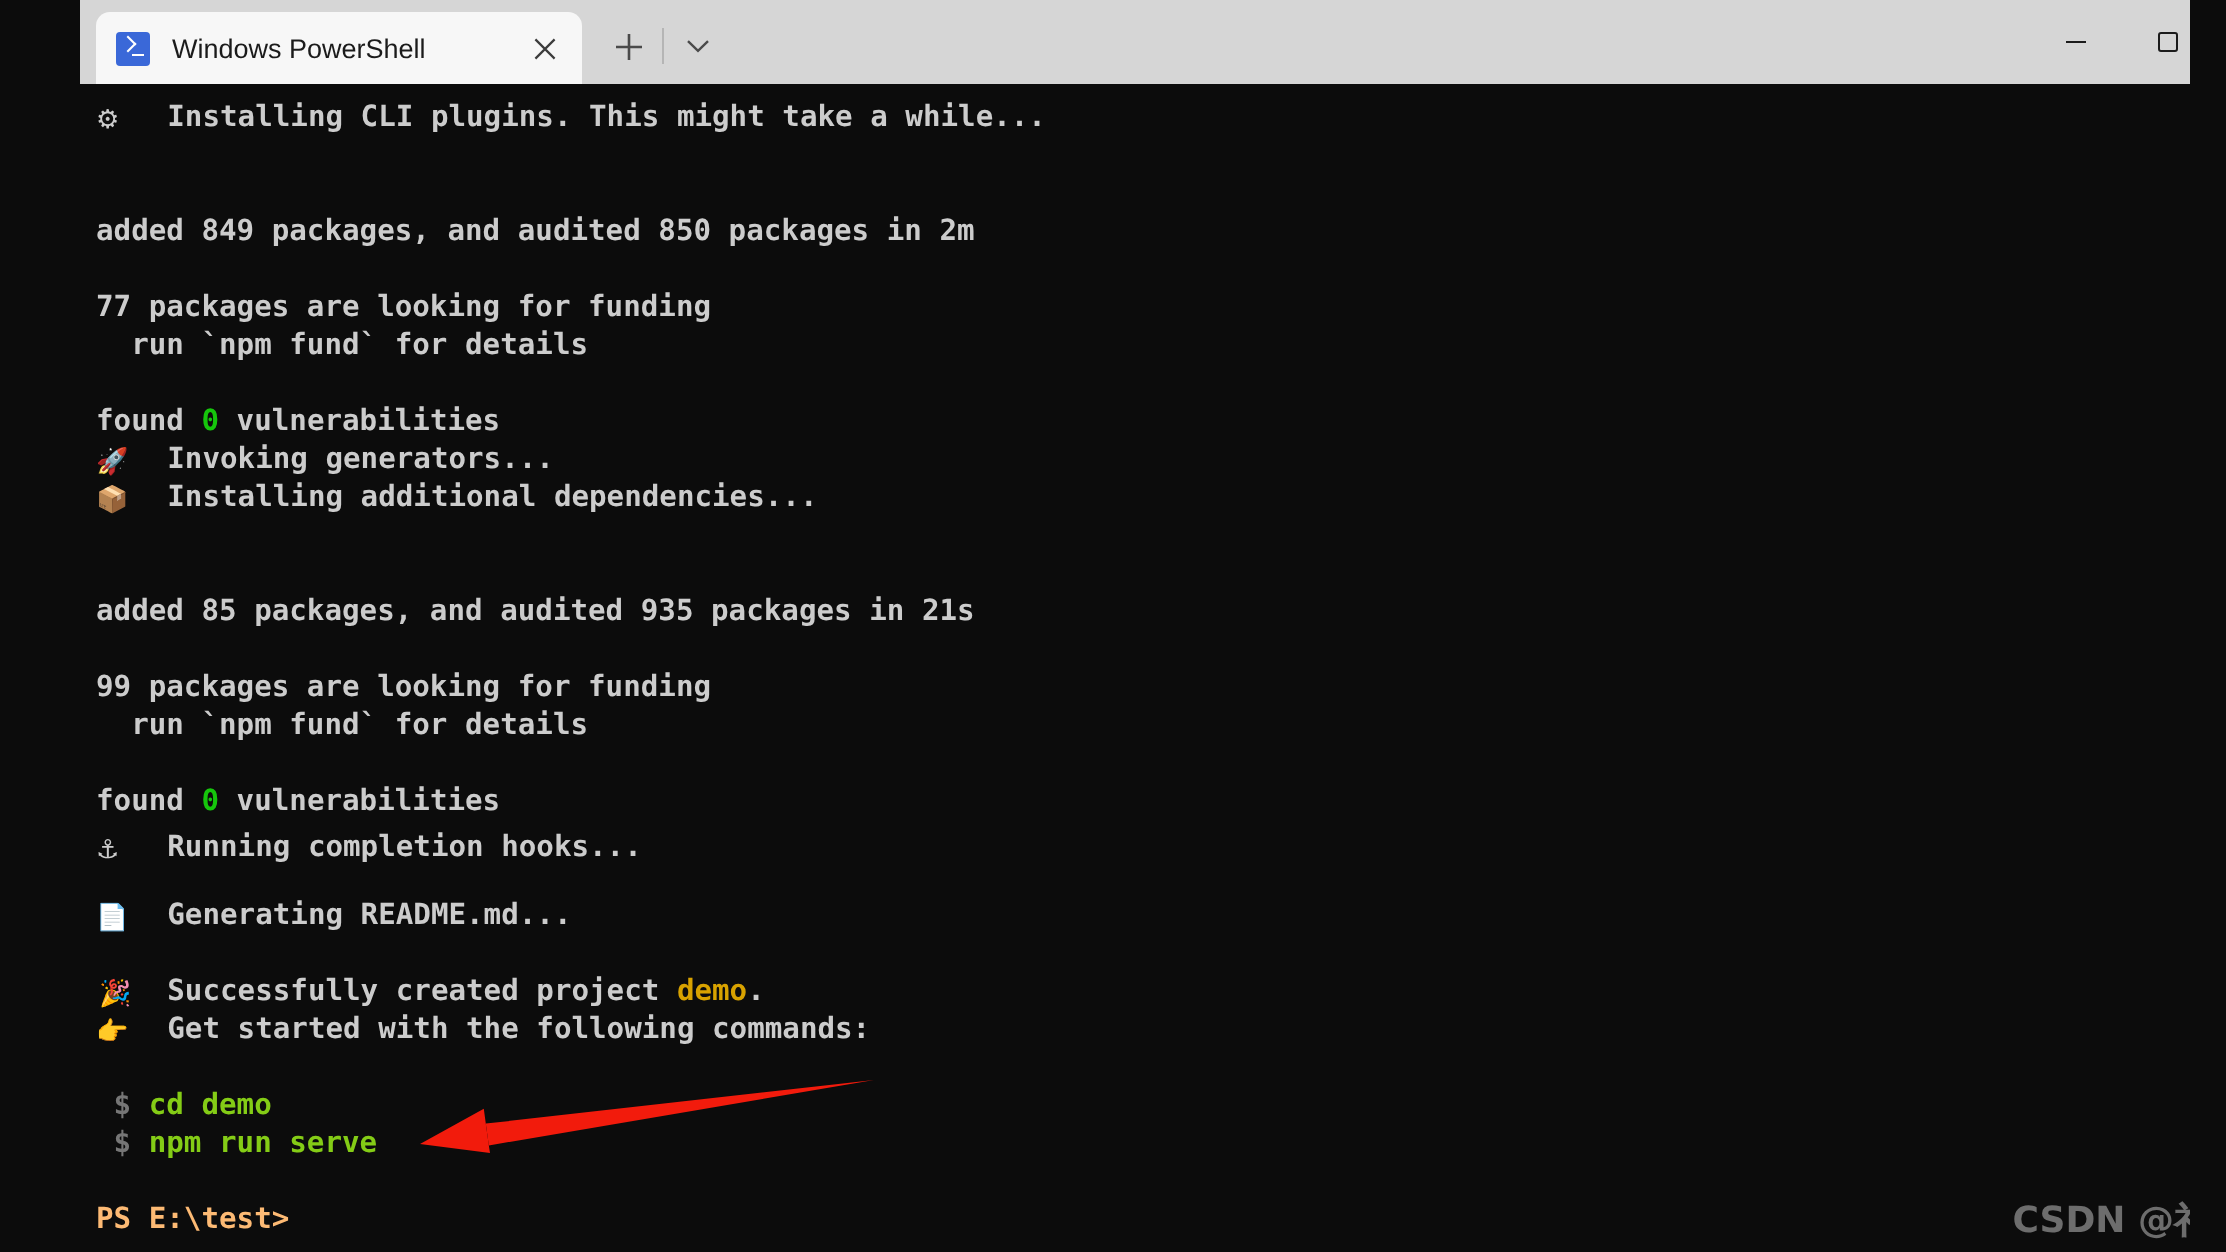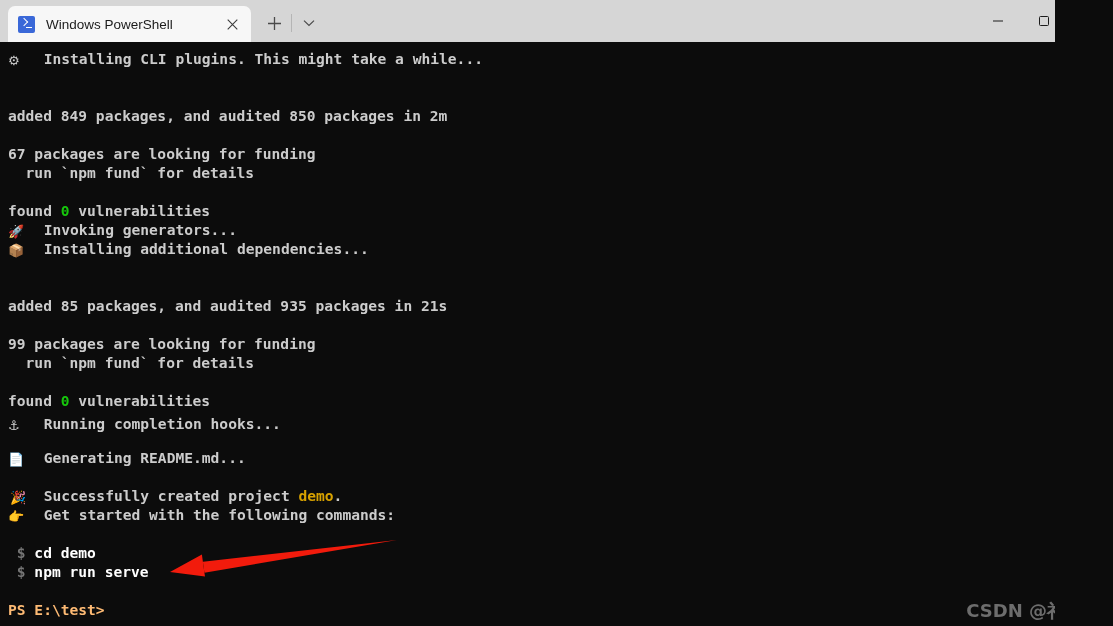--- a/index.html
+++ b/index.html
@@ -8,20 +8,21 @@
     background: #0c0c0c;
   }
   #app {
     position: relative;
     width: 1055px;
     height: 626px;
     overflow: hidden;
     background: #0c0c0c;
     font-family: "Liberation Sans", sans-serif;
     user-select: none;
+    margin-left: 40px;
   }
 
   
   .titlebar {
     position: absolute;
     top: 0; left: 0;
     width: 1113px;
     height: 42px;
     background: #d6d6d6;
     display: flex;
@@ -136,21 +137,21 @@
     white-space: pre;
     height: 19px;
   }
   .gly {
     display: inline-block;
     width: 2ch;
     font-family: "DejaVu Sans", sans-serif;
     font-size: 13px;
     vertical-align: -1px;
   }
-  .cyan    { color: #ffffff; }
+  .cyan    { color: #84cc16; }
   .dim     { color: #767676; }
   .bright  { color: #fdba74; }
 
   
   .arrow {
     position: absolute;
     left: 0; top: 0;
     width: 1113px; height: 584px;
     pointer-events: none;
   }
@@ -211,21 +212,21 @@
           <path d="M1 1 L11 11 M11 1 L1 11" stroke="currentColor" stroke-width="1" fill="none"></path>
         </svg>
       </div>
     </div>
   </div>
 
   <div class="term">
     <div id="term-lines">
         <div class="line" style="top: 7px;"><span class="gly">⚙</span>  Installing CLI plugins. This might take a while...</div>
         <div class="line" style="top: 64px;">added 849 packages, and audited 850 packages in 2m</div>
-        <div class="line" style="top: 102px;">67 packages are looking for funding</div>
+        <div class="line" style="top: 102px;">77 packages are looking for funding</div>
         <div class="line" style="top: 121px;">  run `npm fund` for details</div>
         <div class="line" style="top: 159px;">found <span style="color: rgb(22, 198, 12);">0</span> vulnerabilities</div>
         <div class="line" style="top: 178px;"><span class="gly">🚀</span>  Invoking generators...</div>
         <div class="line" style="top: 197px;"><span class="gly">📦</span>  Installing additional dependencies...</div>
         <div class="line" style="top: 254px;">added 85 packages, and audited 935 packages in 21s</div>
         <div class="line" style="top: 292px; text-align: center;">99 packages are looking for funding</div>
         <div class="line" style="top: 311px;">  run `npm fund` for details</div>
         <div class="line" style="top: 349px;">found <span style="color: rgb(22, 198, 12);">0</span> vulnerabilities</div>
         <div class="line" style="top: 372px;"><span class="gly">⚓</span>  Running completion hooks...</div>
         <div class="line" style="top: 406px;"><span class="gly">📄</span>  Generating README.md...</div>

